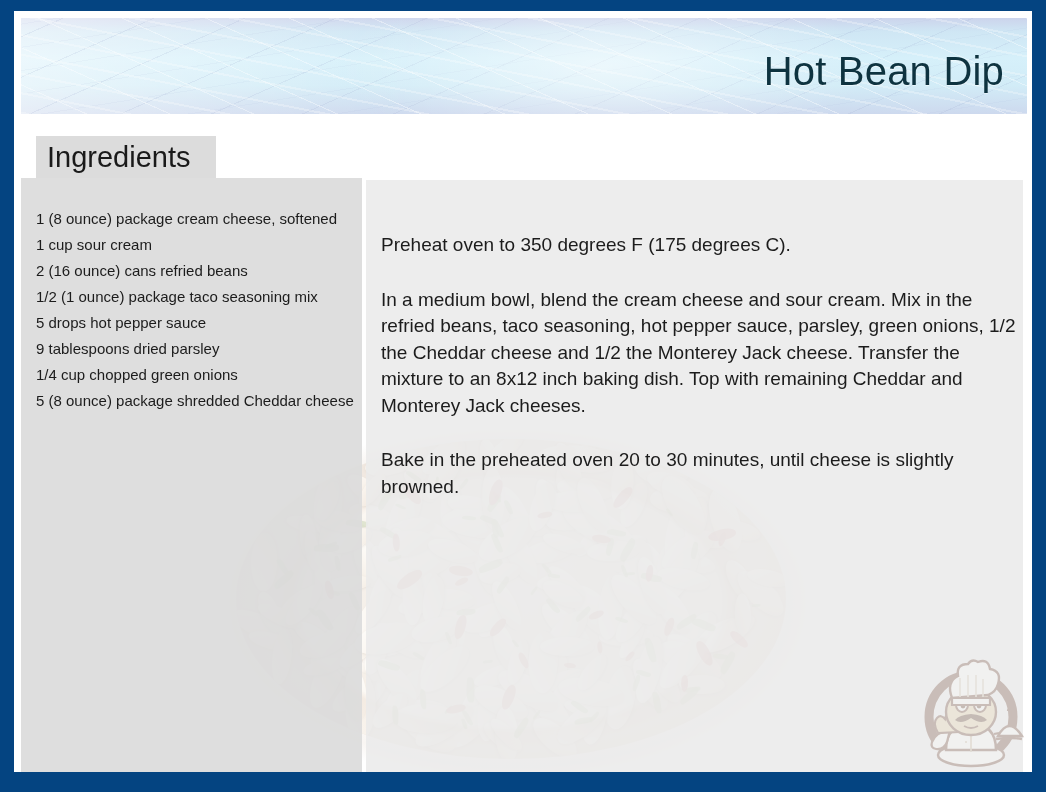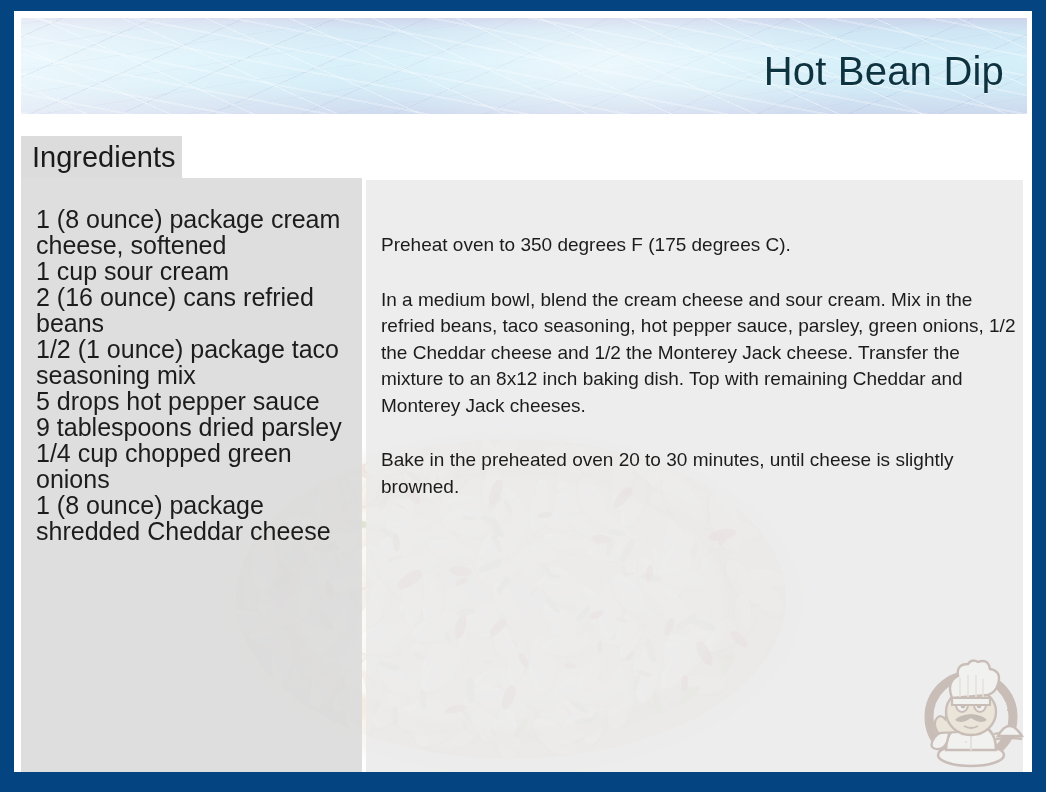--- a/index.html
+++ b/index.html
@@ -127,41 +127,41 @@
   
   .tab {
     position:absolute;
     background:#dcdcdc;
     font-size:29px;
     color:#1a1a1a;
     padding:4px 14px 2px 11px;
     line-height:1.2;
     white-space:nowrap;
   }
-  #ingredients-tab { left:7px;   top:125px; width:161px; height:42px; }
+  #ingredients-tab { left:22px;   top:125px; width:180px; height:42px; }
   #directions-tab  { left:352px; top:127px; width:172px; height:42px; background:#e9e9e9; }
 
   #ingredients-panel {
     position:absolute;
     left:7px; top:167px;
     width:341px; height:594px;
     background:rgba(219,219,219,.92);
   }
   #directions-panel {
     position:absolute;
     left:352px; top:169px;
     width:657px; height:592px;
     background:rgba(234,234,234,.86);
   }
 
   #ingredients-list {
     position:absolute;
     left:22px; top:195px;
     width:320px;
-    font-size:25px;
+    font-size:15px;
     line-height:26px;
     color:#1c1c1c;
   }
   #ingredients-list li { list-style:none; }
 
   #directions-body {
     position:absolute;
     left:367px; top:193px;
     width:644px;
     font-size:19px;
@@ -488,21 +488,21 @@
     <div id="ingredients-panel"></div>
     <div id="ingredients-tab" class="tab">Ingredients</div>
     <ul id="ingredients-list">
       <li>1 (8 ounce) package cream cheese, softened</li>
       <li>1 cup sour cream</li>
       <li>2 (16 ounce) cans refried beans</li>
       <li>1/2 (1 ounce) package taco seasoning mix</li>
       <li>5 drops hot pepper sauce</li>
       <li>9 tablespoons dried parsley</li>
       <li>1/4 cup chopped green onions</li>
-      <li>1 (8 ounce) package shredded Cheddar cheese</li>
+      <li>5 (8 ounce) package shredded Cheddar cheese</li>
     </ul>
 
     <div id="directions-panel"></div>
     <div id="directions-body">
       <p>Preheat oven to 350 degrees F (175 degrees C).</p>
       <p>In a medium bowl, blend the cream cheese and sour cream. Mix in the refried beans, taco seasoning, hot pepper sauce, parsley, green onions, 1/2 the Cheddar cheese and 1/2 the Monterey Jack cheese. Transfer the mixture to an 8x12 inch baking dish. Top with remaining Cheddar and Monterey Jack cheeses.</p>
       <p>Bake in the preheated oven 20 to 30 minutes, until cheese is slightly browned.</p>
     </div>
 
     <svg id="chef-logo" viewBox="0 0 118 118">

